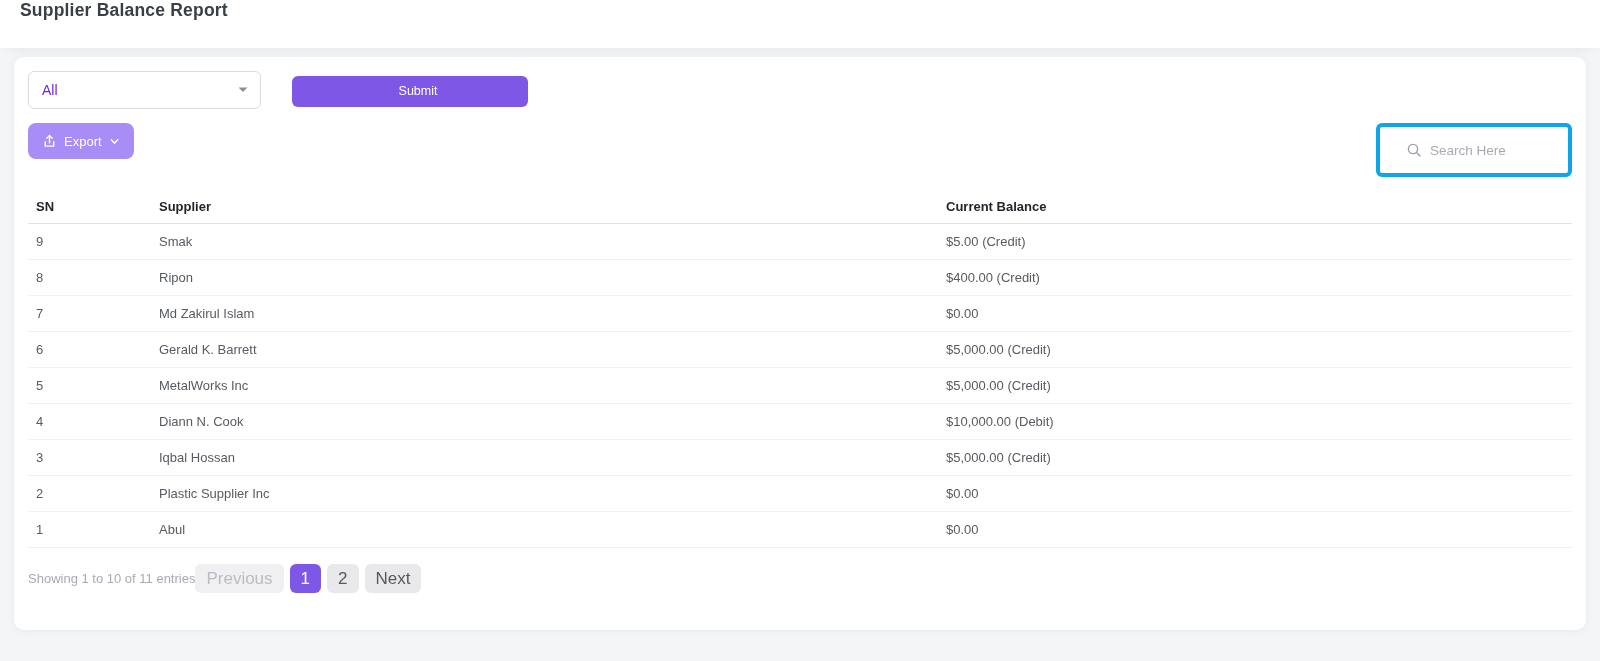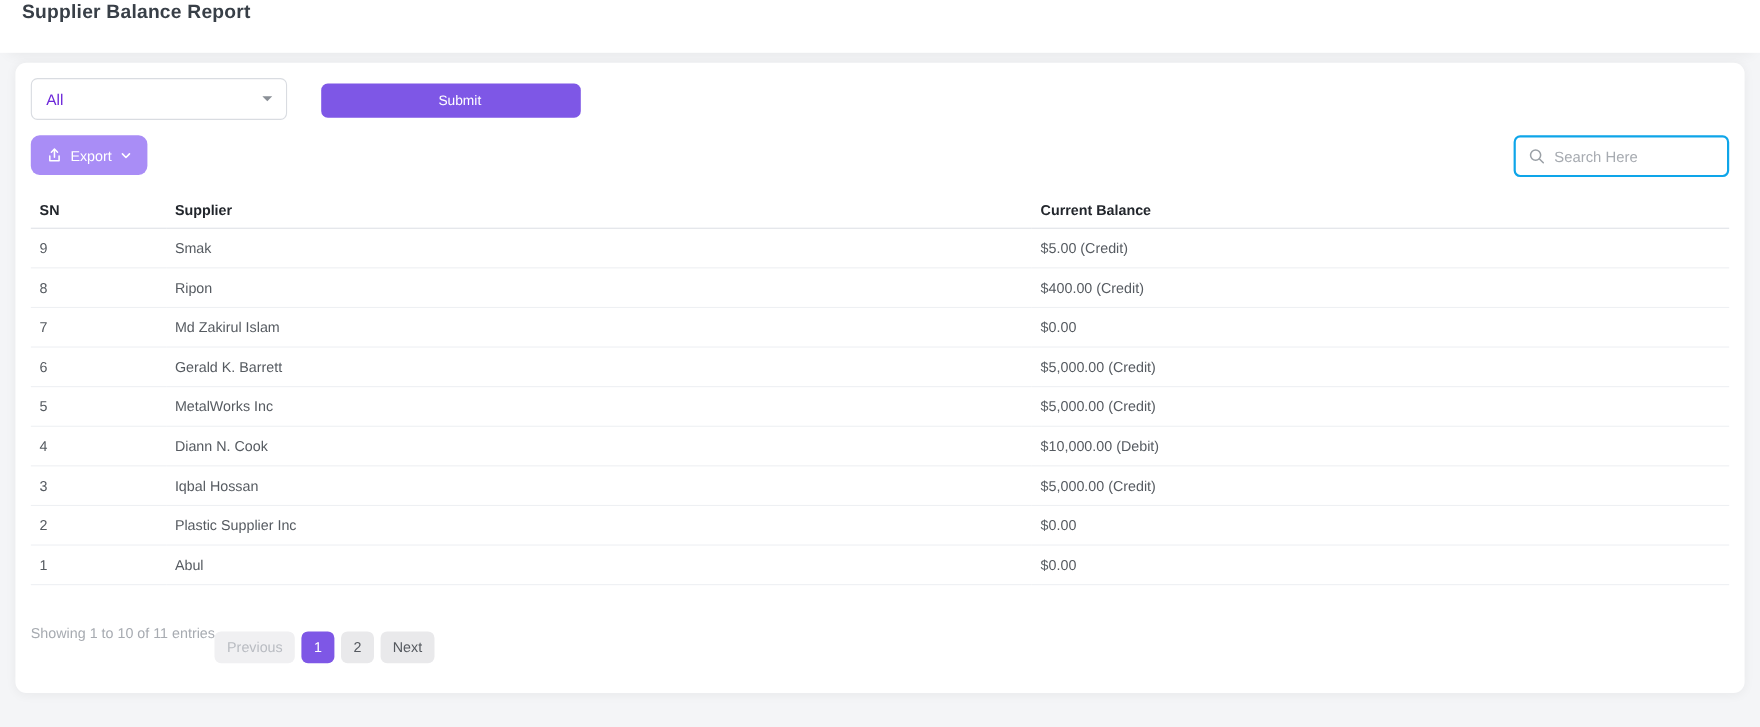--- a/index.html
+++ b/index.html
@@ -38,22 +38,22 @@
 
   
   .toolbar-row { display:flex; align-items:flex-start; justify-content:space-between; margin-top:14px; }
   .btn-export {
     height:36px; padding:0 14px; background:#a98df6; border:none; border-radius:8px;
     color:#ffffff; font-size:13px; font-family:inherit; cursor:pointer;
     display:flex; align-items:center; gap:7px;
   }
   .btn-export svg { display:block; }
   .search-box {
-    width:196px; height:38px; border:2px solid #0ea5e9; border-radius:6px;
-    display:flex; align-items:center; padding:0 11px; background:#fff; gap:8px;
+    width:196px; height:54px; border:4px solid #0ea5e9; border-radius:6px;
+    display:flex; align-items:center; padding:0 26px; background:#fff; gap:8px;
   }
   .search-box svg { flex:none; color:#9aa0a6; }
   .search-box input {
     border:none; outline:none; width:100%; font-size:13.5px; color:#4a4f55; font-family:inherit;
   }
   .search-box input::placeholder { color:#a7abb1; }
 
   
   table { width:100%; border-collapse:collapse; margin-top:13px; table-layout:fixed; }
   col.c-sn { width:123px; } col.c-supplier { width:787px; }
@@ -71,22 +71,22 @@
 
   
   .card-footer {
     display:flex; align-items:center; justify-content:flex-start;
     margin-top:16px; padding-right:25px;
   }
   .showing-text { font-size:13px; color:#a7abb1; }
   .pagination { display:flex; gap:6px; }
   .page-btn {
     min-width:30px; height:29px; border:none; border-radius:6px;
-    background:#e9e9eb; color:#55595f; font-size:13px; font-family:inherit;
-    cursor:pointer; padding:0 11px;margin-top:26px;
+    background:#e9e9eb; color:#55595f; font-size:17px; font-family:inherit;
+    cursor:pointer; padding:0 11px;
   }
   .page-btn.prev { color:#b9bcc2; background:#f0f0f2; }
   .page-btn.active { background:#7e57e6; color:#ffffff; }
 </style>
 </head>
 <body>
 
 <div class="topbar">
   <div class="page-title">Supplier Balance Report</div>
 </div>

